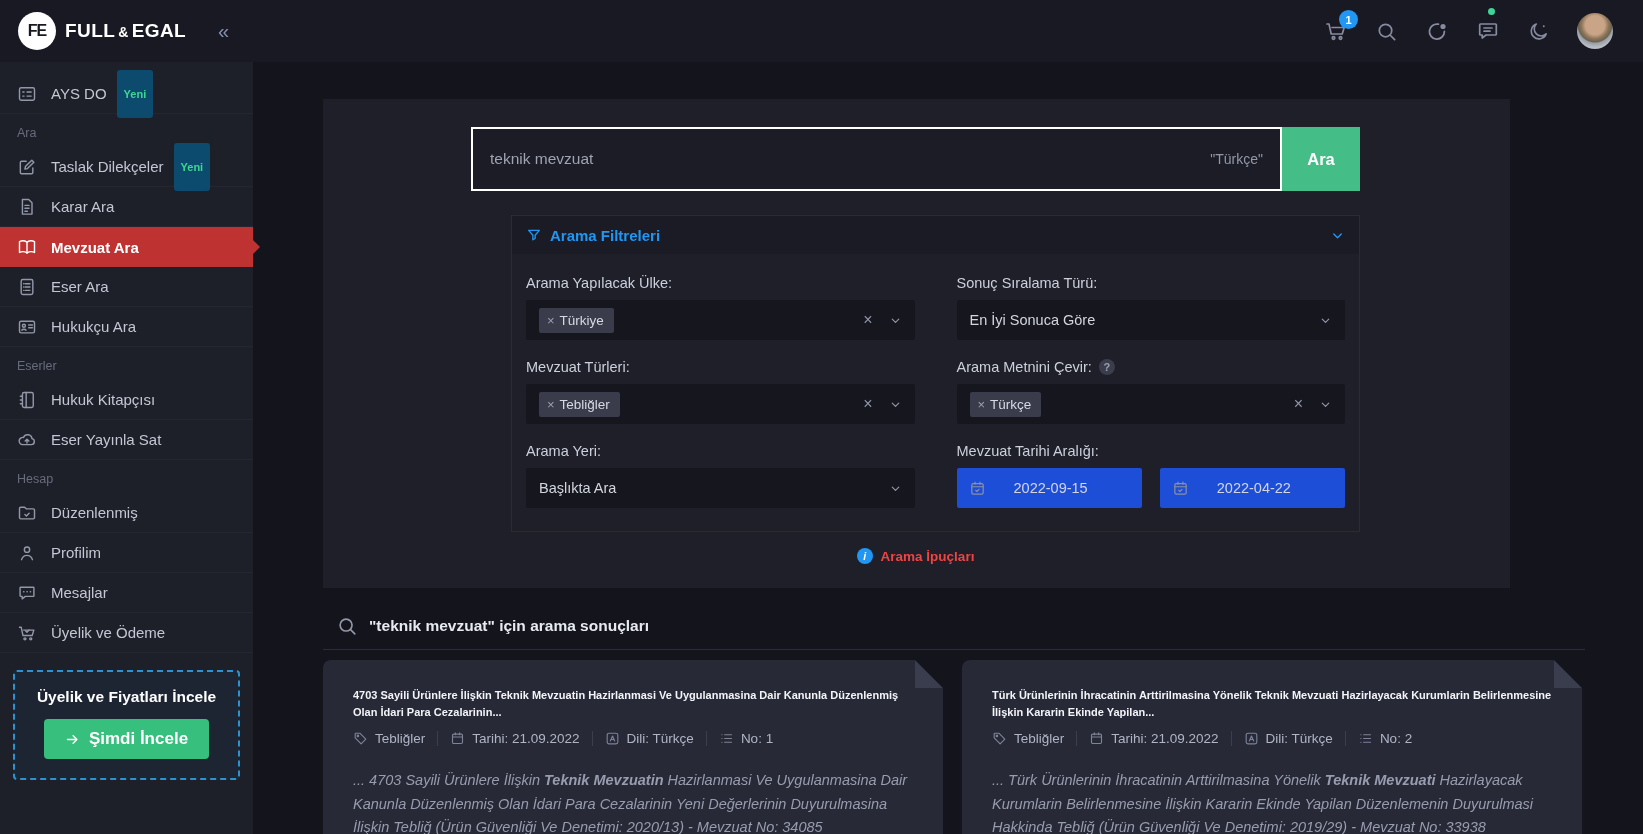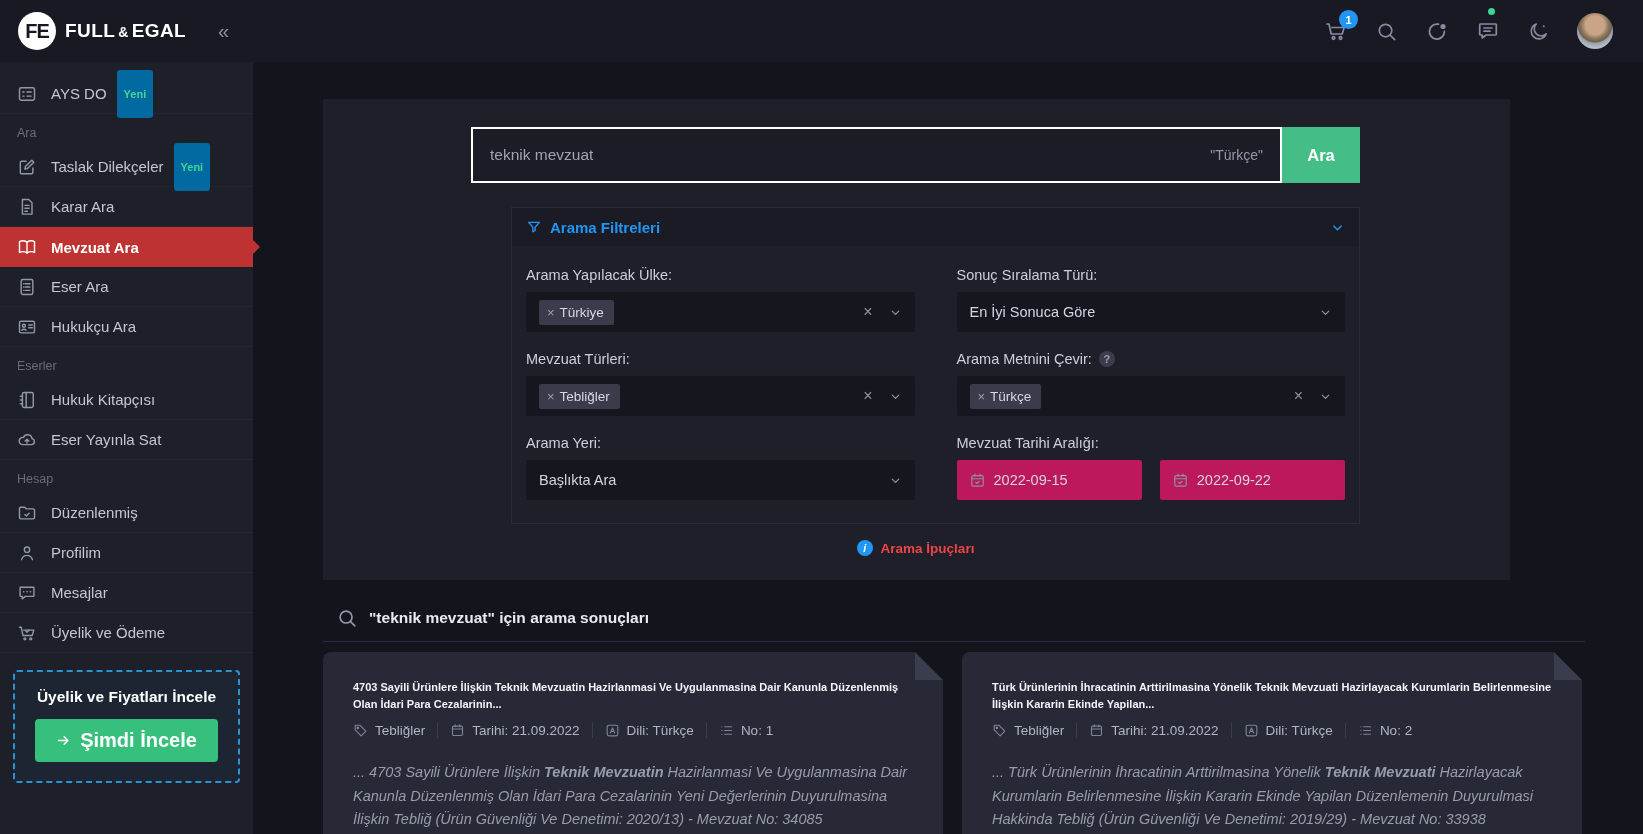--- a/index.html
+++ b/index.html
@@ -3,72 +3,72 @@
 <meta charset="utf-8">
 <style>
   * { margin:0; padding:0; box-sizing:border-box; }
   html,body { width:1643px; height:834px; overflow:hidden; }
   body { background:#13141c; font-family:"Liberation Sans", sans-serif; color:#c3c7d3; }
 
   
   .topbar { position:fixed; top:0; left:0; width:1643px; height:62px; background:#181922; display:flex; z-index:30; }
   .topbar-left { width:253px; display:flex; align-items:center; justify-content:space-between; padding:0 24px 0 18px; }
   .brand { display:flex; align-items:center; gap:9px; }
-  .logo-circle { width:38px; height:38px; border-radius:50%; background:#ffffff; color:#171821; font-weight:800; font-size:20px; letter-spacing:-1px; display:flex; align-items:center; justify-content:center; }
+  .logo-circle { width:38px; height:38px; border-radius:50%; background:#ffffff; color:#171821; font-weight:800; font-size:16px; letter-spacing:-1px; display:flex; align-items:center; justify-content:center; }
   .brand-text { color:#fff; font-weight:700; font-size:19px; letter-spacing:.4px; white-space:nowrap; }
   .brand-text .amp { font-size:14px; font-weight:600; margin:0 3px; }
   .collapse { color:#8691b0; font-size:20px; cursor:pointer; }
   .topbar-right { margin-left:auto; display:flex; align-items:center; gap:27px; padding-right:30px; }
   .tb-icon { position:relative; color:#868ba0; display:flex; align-items:center; cursor:pointer; }
   .tb-badge { position:absolute; top:-9px; right:-10px; min-width:19px; height:19px; border-radius:50%; background:#2196f3; color:#fff; font-size:11px; font-weight:700; display:flex; align-items:center; justify-content:center; }
   .presence-dot { position:absolute; top:-11px; left:12px; width:7px; height:7px; border-radius:50%; background:#3ed598; }
   .avatar { width:36px; height:36px; border-radius:50%; background:
       radial-gradient(circle at 50% 34%, #c9a487 0 32%, #8a7458 46%, #6e6252 56%, #9aa0a8 60%, #b9bfc7 75%, #8f959d 100%); cursor:pointer; }
 
   
   .sidebar { position:fixed; top:62px; left:0; bottom:0; width:253px; background:#1e2029; z-index:20; padding-top:12px; }
   .side-item { position:relative; display:flex; align-items:center; height:40px; padding:0 17px; font-size:15px; color:#c3c7d3; border-bottom:1px solid #252631; cursor:pointer; white-space:nowrap; }
   .side-item .si { color:#9298a8; margin-right:14px; display:flex; }
   .side-label { color:#c3c7d3; }
-  .badge-yeni { margin-left:10px; background:#0369a1; color:#3fd694; font-size:11px; font-weight:700; padding:18px 7px; border-radius:3px; }
+  .badge-yeni { margin-left:10px; background:#0c4a6e; color:#3fd694; font-size:11px; font-weight:700; padding:18px 7px; border-radius:3px; }
   .side-section { padding:12px 17px 7px; font-size:12.5px; color:#676c7c; }
   .side-item.active { background:#bf3232; border-bottom:none; }
   .side-item.active .side-label { color:#fff; font-weight:700; }
   .side-item.active .si { color:#fff; }
   .side-item.active::after { content:""; position:absolute; right:-7px; top:50%; transform:translateY(-50%);
       border-top:8px solid transparent; border-bottom:8px solid transparent; border-left:8px solid #bf3232; }
   .promo { margin:17px 13px; border:2px dashed #2b93d1; border-radius:4px; background:#1c2531; padding:16px 8px 19px; text-align:center; }
   .promo-title { color:#fff; font-weight:700; font-size:15.5px; }
-  .promo-btn { display:inline-flex; align-items:center; gap:9px; margin-top:13px; background:#36bf7d; color:#fff; font-weight:700; font-size:20px; border:none; padding:10px 21px; border-radius:4px; cursor:pointer; }
+  .promo-btn { display:inline-flex; align-items:center; gap:9px; margin-top:13px; background:#36bf7d; color:#fff; font-weight:700; font-size:17px; border:none; padding:10px 21px; border-radius:4px; cursor:pointer; }
 
   
   .main { position:absolute; top:62px; left:253px; width:1390px; padding:37px 0 0 70px; }
   .panel { width:1187px; background:#1e1f29; padding:28px 150px 20px 148px; }
 
-  .search-row { display:flex; height:56px;justify-content:center; }
+  .search-row { display:flex; height:64px;justify-content:center; }
   .search-box { flex:1; display:flex; align-items:center; border:2px solid #ffffff; background:#1b1c25; padding:0 17px; }
   .search-box input { flex:1; background:transparent; border:none; outline:none; color:#9fa3b2; font-size:15.5px; font-family:inherit; }
   .lang-hint { color:#9297a8; font-size:14px; margin-left:12px; }
   .search-btn { width:78px; background:#44bd87; border:none; color:#fff; font-weight:700; font-size:16.5px; cursor:pointer; font-family:inherit; }
 
   .filters-box { margin-top:24px; border:1px solid #2a2b3a;margin-left:40px; }
   .filters-head { display:flex; align-items:center; height:38px; padding:0 14px; background:#1a1b25; color:#2196f3; font-weight:700; font-size:15px; cursor:pointer; }
   .filters-head .funnel { margin-right:8px; display:flex; }
   .filters-head .chev { margin-left:auto; display:flex; }
   .filters-body { padding:21px 14px 4px; display:grid; grid-template-columns:1fr 1fr; column-gap:42px; }
   .field { margin-bottom:19px;text-align:center; }
   .field-label { display:flex; align-items:center; gap:7px; color:#ccd0db; font-size:14.5px; margin-bottom:9px; }
   .help-dot { width:16px; height:16px; border-radius:50%; background:#3b3d4c; color:#9aa0b2; font-size:11px; font-weight:700; display:flex; align-items:center; justify-content:center; }
   .control { height:40px; background:#15161e; border-radius:2px; display:flex; align-items:center; padding:0 13px; color:#d3d6df; font-size:14.5px; cursor:pointer; }
   .chip { display:inline-flex; align-items:center; gap:5px; background:#3a3c4b; color:#d6d9e3; font-size:13.5px; padding:5px 10px 5px 8px; border-radius:2px; }
   .chip .x { color:#9ba1b3; font-size:13px; }
   .ctrl-right { margin-left:auto; display:flex; align-items:center; gap:16px; color:#9096a8; }
   .ctrl-right .clear { font-size:16px; cursor:pointer; }
   .dates { display:flex; gap:18px; }
-  .date-box { flex:1; height:40px; background:#be185d; border-radius:2px; display:flex; align-items:center; gap:8px; padding:0 12px; color:#d3d6df; font-size:14.5px; cursor:pointer; }
+  .date-box { flex:1; height:40px; background:#1d4ed8; border-radius:2px; display:flex; align-items:center; gap:28px; padding:0 12px; color:#d3d6df; font-size:14.5px; cursor:pointer; }
   .date-box .cal { color:#8a90a4; display:flex; }
 
   .tips-row { display:flex; justify-content:center; align-items:center; gap:8px; margin:16px 0 4px; cursor:pointer; }
   .info-dot { width:16px; height:16px; border-radius:50%; background:#2196f3; color:#fff; font-size:10.5px; font-weight:700; font-style:italic; display:flex; align-items:center; justify-content:center; }
   .tips-text { color:#ef4444; font-weight:700; font-size:13.5px; }
 
   .results-header { display:flex; align-items:center; gap:11px; margin:27px 0 0 13px; color:#9298a8; }
   .results-title { color:#e8eaf1; font-weight:700; font-size:15.5px; }
   .results-divider { width:1262px; height:1px; background:#2b2c3a; margin-top:12px; }
 
@@ -386,21 +386,21 @@
                 <span>2022-09-15</span>
               </div>
               <div class="date-box">
                 <span class="cal">
                     <svg width="17" height="17" viewBox="0 0 24 24" fill="none" stroke="currentColor" stroke-width="1.7" stroke-linecap="round" stroke-linejoin="round">
                       <rect x="4" y="5" width="16" height="15" rx="2"></rect>
                       <path d="M4 9.5h16M8.5 3v3M15.5 3v3"></path>
                       <path d="M9.5 14.5l1.7 1.7 3-3"></path>
                     </svg>
                   </span>
-                <span>2022-09-22</span>
+                <span>2022-04-22</span>
               </div>
             </div>
           </div>
         </div>
       </div>
     </div>
 
     <div class="tips-row">
       <span class="info-dot">i</span>
       <span class="tips-text">Arama İpuçları</span>

